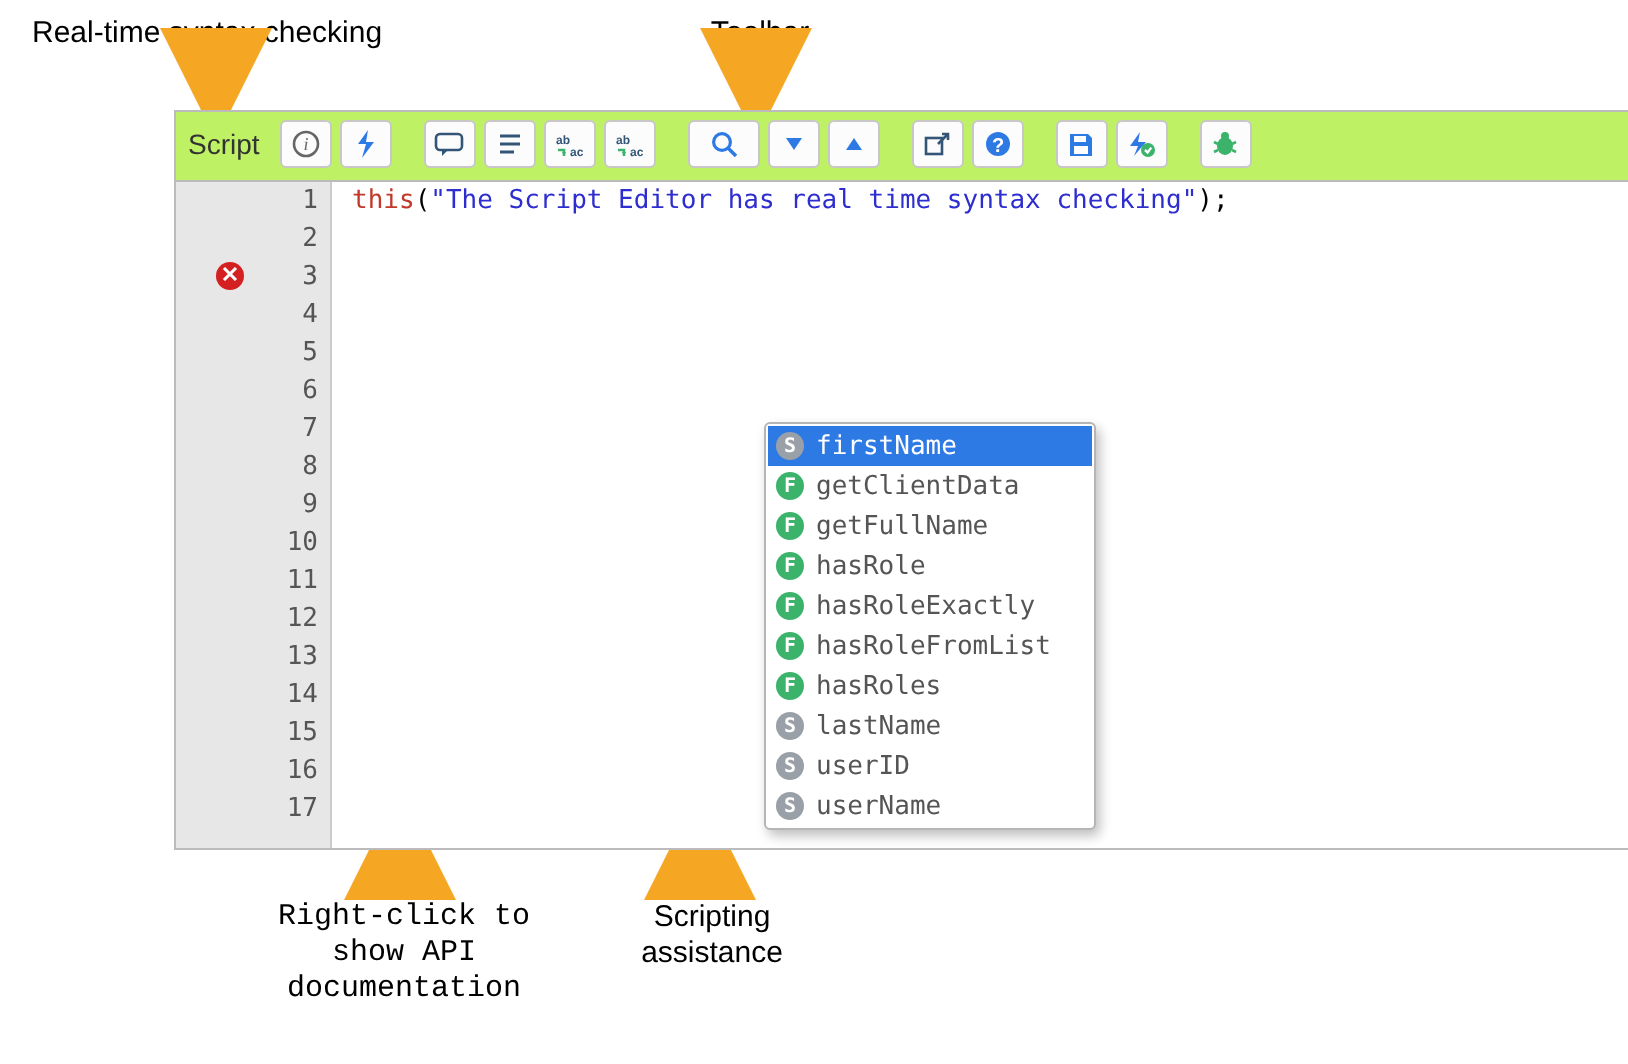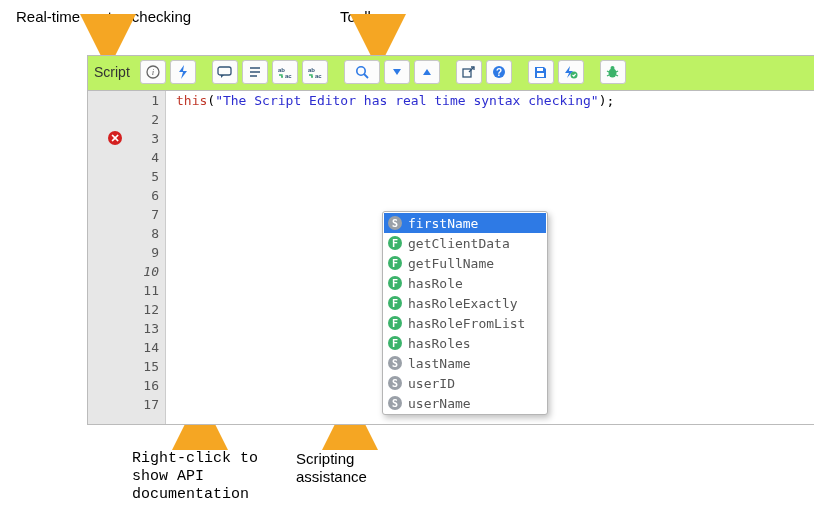--- a/index.html
+++ b/index.html
@@ -10,20 +10,21 @@
     width: 814px;
     height: 532px;
     background: #fff;
     position: relative;
     font-size: 13px;
   }
   .annot {
     position: absolute;
     color: #000;
     font-size: 15px;
+    text-align: center;
     line-height: 1.2;
   }
   .arrow {
     position: absolute;
     pointer-events: none;
   }
   .editor-frame {
     position: absolute;
     left: 48px;
     top: 55px;
@@ -298,21 +299,21 @@
     <div class="gutter">
         <div class="gutter-num" style="top: 0px;">1</div>
         <div class="gutter-num" style="top: 19px;">2</div>
         <div class="gutter-num" style="top: 38px;">3</div>
         <div class="gutter-num" style="top: 57px;">4</div>
         <div class="gutter-num" style="top: 76px;">5</div>
         <div class="gutter-num" style="top: 95px;">6</div>
         <div class="gutter-num" style="top: 114px;">7</div>
         <div class="gutter-num" style="top: 133px;">8</div>
         <div class="gutter-num" style="top: 152px;">9</div>
-        <div class="gutter-num" style="top: 171px; font-style: italic;">10</div>
+        <div class="gutter-num" style="top: 171px;">10</div>
         <div class="gutter-num" style="top: 190px;">11</div>
         <div class="gutter-num" style="top: 209px;">12</div>
         <div class="gutter-num" style="top: 228px;">13</div>
         <div class="gutter-num" style="top: 247px;">14</div>
         <div class="gutter-num" style="top: 266px;">15</div>
         <div class="gutter-num" style="top: 285px;">16</div>
         <div class="gutter-num" style="top: 304px;">17</div>
         <div class="gutter-err" style="top: 40px;">✕</div>
       </div>
     <div class="code-lines">

